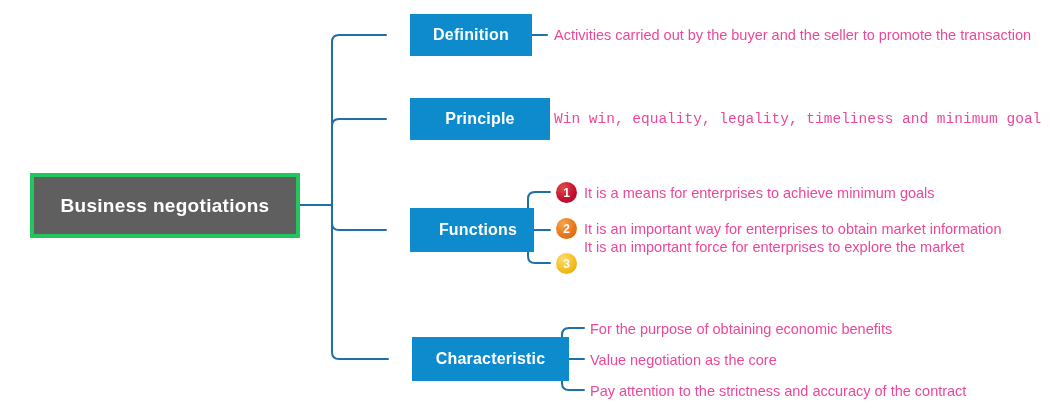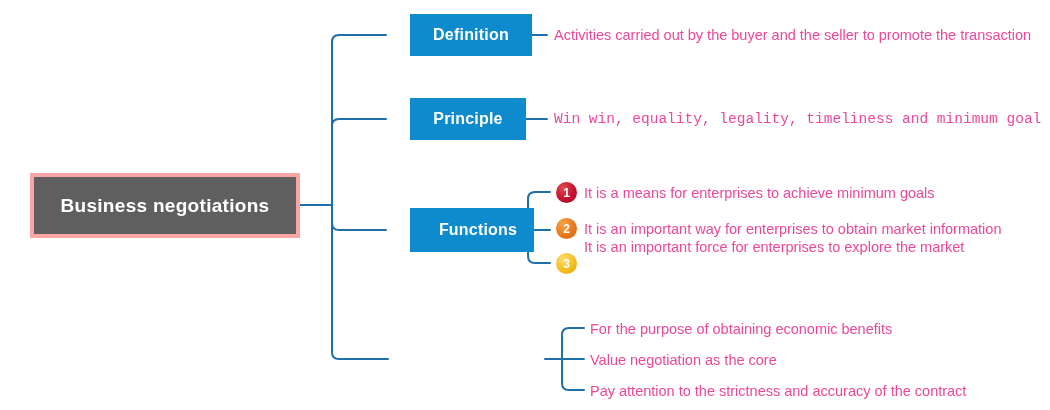--- a/index.html
+++ b/index.html
@@ -27,21 +27,21 @@
   }
 
   
   .root-node {
     position: absolute;
     left: 30px;
     top: 173px;
     width: 270px;
     height: 65px;
     background: #5f5f5f;
-    border: 4px solid #fca5a5;
+    border: 4px solid #22c55e;
     box-sizing: border-box;
     display: flex;
     align-items: center;
     justify-content: center;
   }
   .root-label {
     color: #ffffff;
     font-size: 19px;
     font-weight: bold;
     letter-spacing: 0.3px;
@@ -59,21 +59,21 @@
     margin-left: 24px;
   }
   .branch-label {
     color: #ffffff;
     font-size: 16px;
     font-weight: bold;
     white-space: nowrap;
     letter-spacing: 0.2px;
   }
   .node-definition     { left: 386px; top: 14px;  width: 122px; height: 42px; }
-  .node-principle      { left: 386px; top: 98px;  width: 116px; height: 42px; }
+  .node-principle      { left: 386px; top: 98px;  width: 140px; height: 42px; }
   .node-functions      { left: 386px; top: 208px; width: 124px; height: 44px; padding-left: 12px; }
   .node-characteristic { left: 388px; top: 337px; width: 157px; height: 44px; }
 
   
   .leaf-text {
     position: absolute;
     color: #ec4899;
     font-size: 14.5px;
     white-space: nowrap;
     line-height: 1;
@@ -137,20 +137,23 @@
   </div>
 
   <div class="branch-node node-principle">
     <span class="branch-label">Principle</span>
   </div>
 
   <div class="branch-node node-functions">
     <span class="branch-label">Functions</span>
   </div>
 
+  <div class="branch-node node-characteristic">
+    <span class="branch-label">Characteristic</span>
+  </div>
 
   <div class="leaf-text" style="left:554px; top:28px;">Activities carried out by the buyer and the seller to promote the transaction</div>
 
   <div class="leaf-text" style="left:554px; top:112px;font-family:Liberation Mono, monospace;">Win win, equality, legality, timeliness and minimum goal</div>
 
   <div class="badge badge-1" style="left:556px; top:182px;">1</div>
   <div class="leaf-text" style="left:584px; top:186px;">It is a means for enterprises to achieve minimum goals</div>
 
   <div class="badge badge-2" style="left:556px; top:218px;">2</div>
   <div class="leaf-text" style="left:584px; top:222px;">It is an important way for enterprises to obtain market information</div>

